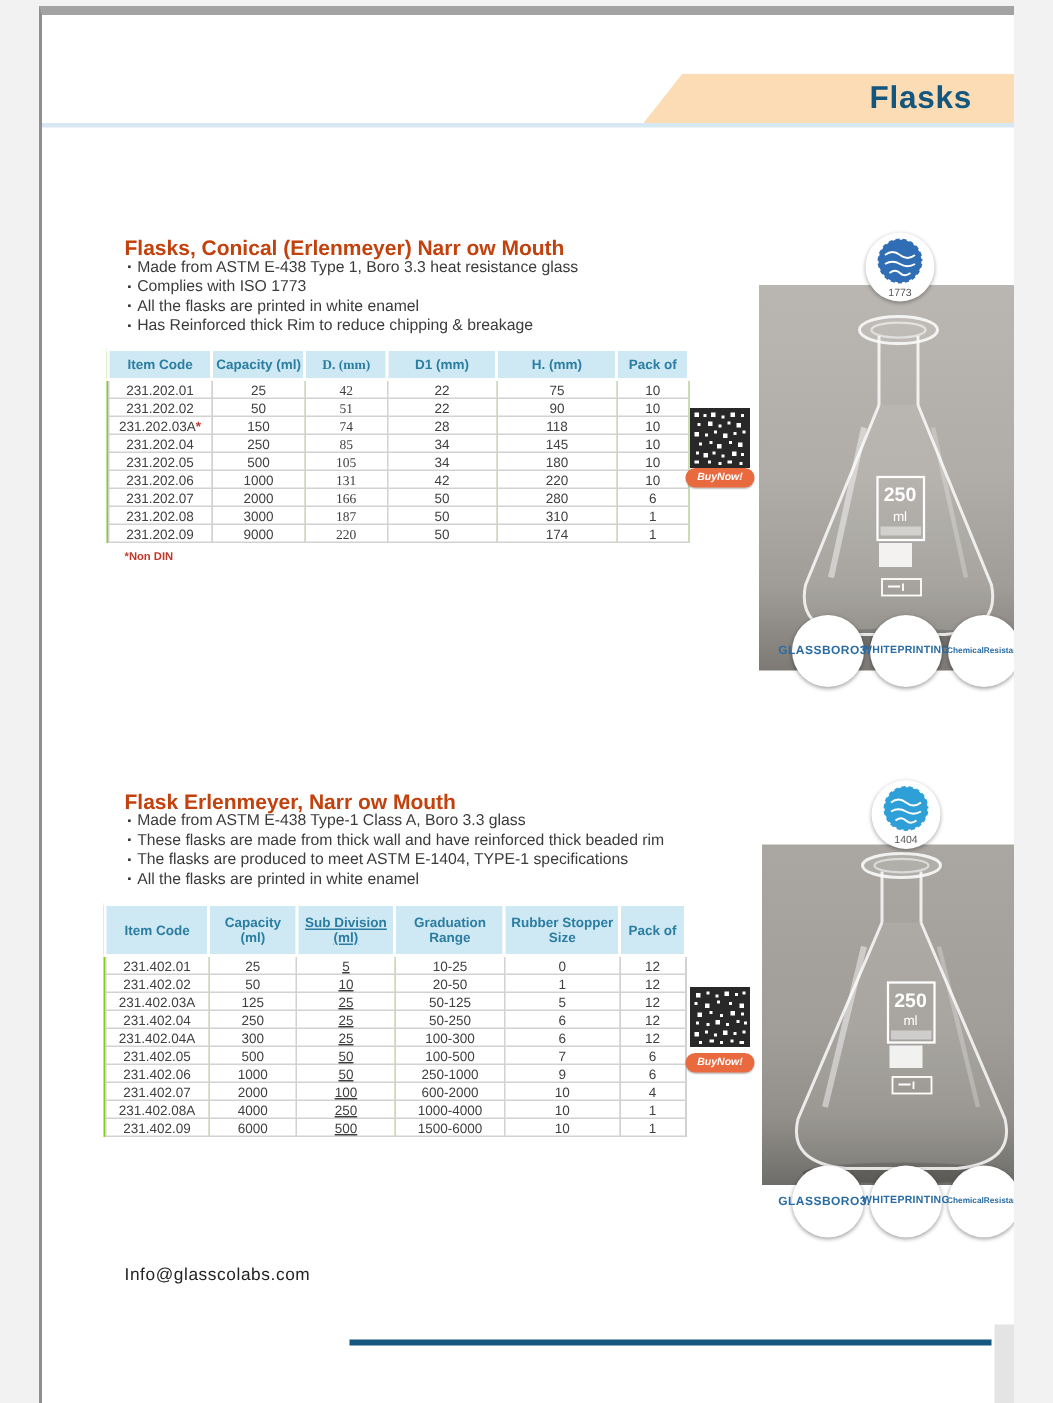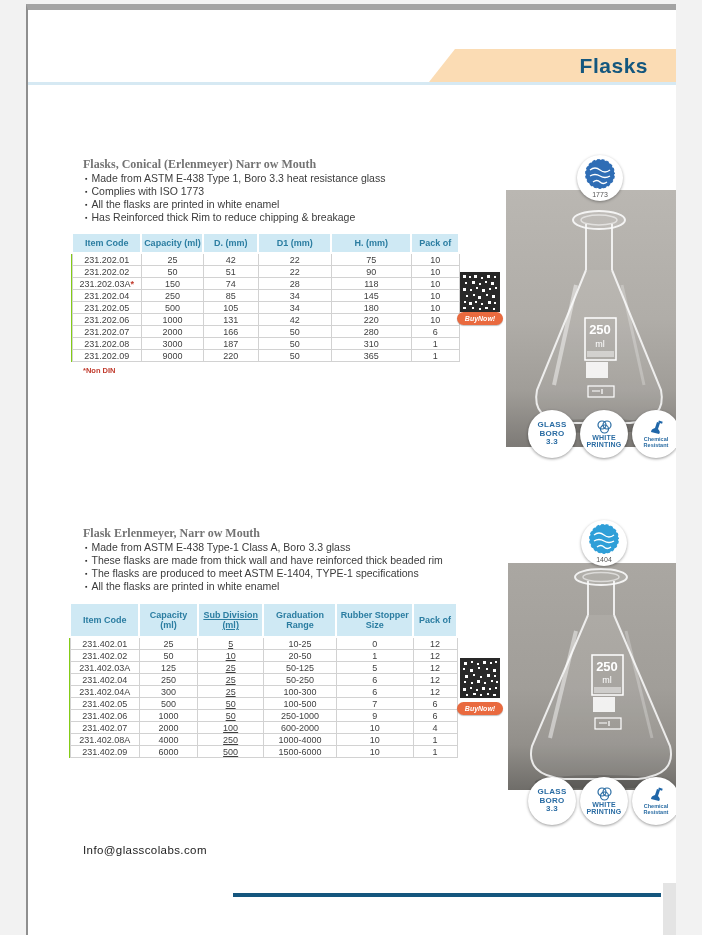--- a/index.html
+++ b/index.html
@@ -14,21 +14,21 @@
     position:absolute;top:39px;right:0;width:247px;height:33px;background:#fbdcb4;
     -webkit-clip-path:polygon(26px 0,100% 0,100% 100%,0 100%);
     clip-path:polygon(26px 0,100% 0,100% 100%,0 100%);
   }
   .banner span{
     position:absolute;right:28px;top:0;line-height:33px;
     font-size:21px;font-weight:bold;color:#14577e;letter-spacing:.5px;
   }
   .header-rule{position:absolute;top:72px;left:0;width:702px;height:3px;background:#d6e9f3;}
   
-  .sec-title{position:absolute;left:55px;margin:0;font-size:12px;font-weight:bold;color:#737373;font-family:Liberation Serif, serif;}
+  .sec-title{position:absolute;left:55px;margin:0;font-size:14px;font-weight:bold;color:#c2410c;}
   .s1t{top:147px;} .s2t{top:516px;}
   .bullets{position:absolute;left:57px;width:400px;}
   .s1b{top:162px;} .s2b{top:531px;}
   .bullets .bl{font-size:10.5px;color:#3b3b3b;line-height:13px;white-space:nowrap;}
   .bmark{font-size:7px;vertical-align:1px;margin-right:4px;color:#333;}
   
   .ctable{position:absolute;border-collapse:collapse;width:389px;table-layout:fixed;
     font-size:9px;background:#84cc16;}
   .t1{left:43px;top:222px;}
   .t2{left:41px;top:592px;}
@@ -37,21 +37,21 @@
     border:2px solid #fff;padding:3px 1px;text-align:center;
   }
   .t1 th{padding:4px 1px;}
   .t2 th{padding:6px 1px;}
   .ctable td{
     border:1px solid #d2d2d2;color:#3f3f3f;text-align:center;
     padding:0.5px 2px;line-height:10px;height:10px;background:#fff;
   }
   .t1 th:nth-child(1),.t1 td:nth-child(1){width:18%;}
   .t1 th:nth-child(2),.t1 td:nth-child(2){width:16%;}
-  .t1 th:nth-child(3),.t1 td:nth-child(3){width:14%;}
+  .t1 th:nth-child(3),.t1 td:nth-child(3){width:14%;font-family:Liberation Serif, serif;}
   .t1 th:nth-child(4),.t1 td:nth-child(4){width:19%;}
   .t1 th:nth-child(5),.t1 td:nth-child(5){width:21%;}
   .t1 th:nth-child(6),.t1 td:nth-child(6){width:12%;}
   .t2 th:nth-child(1),.t2 td:nth-child(1){width:18%;}
   .t2 th:nth-child(2),.t2 td:nth-child(2){width:15%;}
   .t2 th:nth-child(3),.t2 td:nth-child(3){width:17%;text-decoration:underline;}
   .t2 th:nth-child(4),.t2 td:nth-child(4){width:19%;}
   .t2 th:nth-child(5),.t2 td:nth-child(5){width:20%;}
   .t2 th:nth-child(6),.t2 td:nth-child(6){width:11%;}
   .red-star{color:#c0392b;font-weight:bold;}
@@ -69,21 +69,21 @@
   .st2{left:553px;top:510px;}
   
   .qr{position:absolute;width:40px;height:40px;}
   .qr1{left:432px;top:262px;} .qr2{left:432px;top:648px;}
   .buynow{position:absolute;width:46px;height:13px;background:#e96a3f;border-radius:7px;
     color:#fff;font-size:7px;font-weight:bold;font-style:italic;text-align:center;line-height:13px;
     box-shadow:0 1px 1px rgba(0,0,0,.25);cursor:pointer;}
   .bn1{left:429px;top:302px;} .bn2{left:429px;top:692px;}
   
   .badge{position:absolute;width:48px;height:48px;border-radius:50%;background:#fff;
-    box-shadow:0 1px 3px rgba(0,0,0,.4);display:flex;flex-direction:column;
+    box-shadow:0 1px 3px rgba(0,0,0,.4);display:flex;flex-direction:row;
     align-items:center;justify-content:center;color:#2a6ca3;font-weight:bold;text-align:center;}
   .badge .tl{font-size:8px;line-height:8.5px;letter-spacing:.3px;}
   .badge .ts{font-size:7px;line-height:7.5px;letter-spacing:.2px;}
   .badge .tt{font-size:5.5px;line-height:6px;}
   .row1{top:400px;} .row2{top:767px;}
   .bg1{left:500px;} .bg2{left:552px;} .bg3{left:604px;}
   
   .footer-email{position:absolute;left:55px;top:834px;font-size:11.5px;color:#222;
     letter-spacing:.4px;cursor:pointer;}
   .footer-line{position:absolute;left:205px;top:883px;width:428px;height:4px;background:#15567e;}
@@ -181,21 +181,21 @@
           <td>187</td>
           <td>50</td>
           <td>310</td>
           <td>1</td>
         </tr>
         <tr>
           <td>231.202.09</td>
           <td>9000</td>
           <td>220</td>
           <td>50</td>
-          <td>365</td>
+          <td>174</td>
           <td>1</td>
         </tr>
       </tbody>
     </table>
   <div class="footnote">*Non DIN</div>
 
   <div class="photo ph1">
     <svg width="180" height="257" viewBox="0 0 180 257">
       <ellipse cx="93" cy="236" rx="62" ry="7" fill="rgba(0,0,0,0.18)"></ellipse>
       <path d="M80,80 L31,200 Q25,230 62,233 L124,233 Q161,230 155,200 L106,80" fill="rgba(255,255,255,0.08)" stroke="rgba(250,250,250,0.85)" stroke-width="2"></path>

